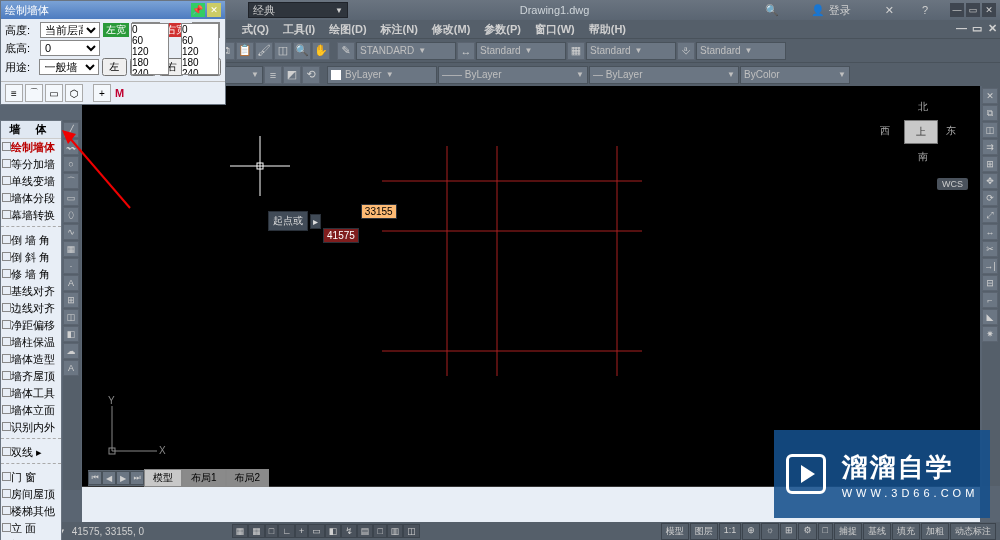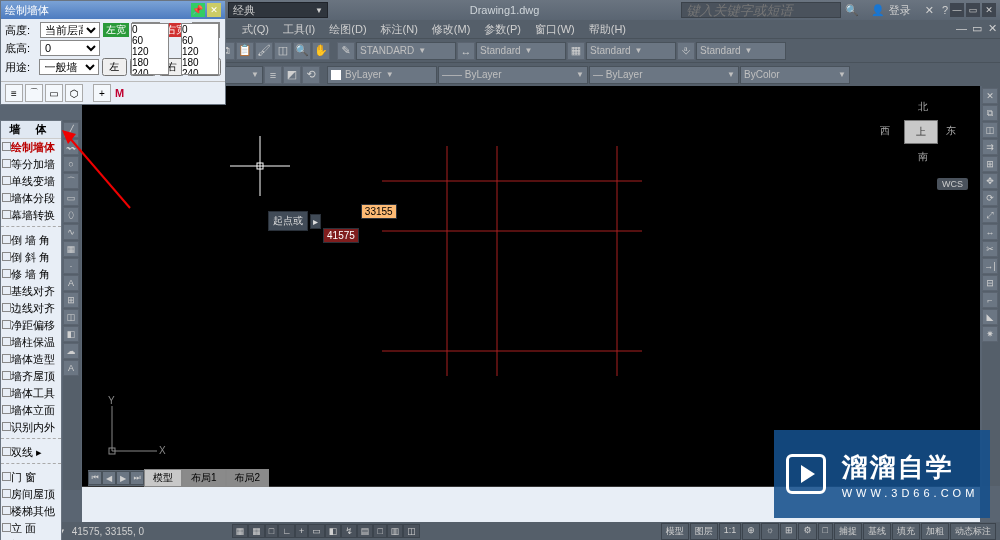--- a/index.html
+++ b/index.html
@@ -1,28 +1,28 @@
 <!DOCTYPE html>
 <html><head>
 <meta charset="utf-8">
 <style>
 * { margin: 0; padding: 0; box-sizing: border-box; font-family: "Microsoft YaHei", SimSun, sans-serif; }
 body { width: 1000px; height: 540px; background: #5a6572; overflow: hidden; position: relative; font-size: 11px; color: #d0d0d0; }
 
 
-.titlebar { height: 20px; background: linear-gradient(#6a7480, #5a6572); display: flex; align-items: center; }
+.titlebar { height: 20px; background: linear-gradient(#6a7480, #5a6572); display: flex; align-items: center; gap: 20px; }
 .titlebar .title-center { flex: 1; text-align: center; color: #cfd5da; }
 .titlebar .search { width: 160px; height: 16px; background: #4a525c; border: 1px solid #3b424a; color: #9aa; padding: 0 4px; font-style: italic; }
 .titlebar .login { margin: 0 8px; display: flex; align-items: center; gap: 4px; }
 .win-btns { display: flex; gap: 2px; margin-left: auto; margin-right: 4px; }
 .win-btns span { width: 14px; height: 14px; background: #3f4650; display: inline-flex; align-items: center; justify-content: center; font-size: 9px; cursor: pointer; }
 
 
 .menubar { height: 18px; background: #555f6a; display: flex; align-items: center; padding-left: 236px; gap: 2px; }
-.menubar span { padding: 0 6px; cursor: pointer; }
+.menubar span { padding: 0 6px; cursor: pointer; font-weight: bold; }
 
 
 .tb { height: 24px; background: #555f6a; border-top: 1px solid #49525b; display: flex; align-items: center; padding-left: 84px; gap: 1px; }
 .tb .ico { width: 18px; height: 18px; background: #6b7683; display: inline-flex; align-items: center; justify-content: center; font-size: 11px; cursor: pointer; border: 1px solid #5b6470; }
 .tb .sep { width: 5px; }
 .tb .combo { height: 18px; background: #6b7683; border: 1px solid #49525b; color: #c0c0c0; font-size: 10px; padding: 0 3px; display: flex; align-items: center; }
 .tb .combo .dd { margin-left: 4px; font-size: 8px; }
 
 
 .dlg-wall { position: absolute; left: 0; top: 0; width: 226px; background: #e8eef6; border: 1px solid #6a7480; color: #000; z-index: 20; }
@@ -113,21 +113,20 @@
 </head>
 <body>
 
 <div class="titlebar">
   <div style="width:228px"></div>
   <div class="combo" style="height:16px;background:#2f353d;border:1px solid #1f232a;padding:0 4px;display:flex;align-items:center;">
     <span>经典</span>
       <span style="margin-left:60px;font-size:8px">▼</span>
   </div>
   <div class="title-center">Drawing1.dwg</div>
-  <input class="search" placeholder="键入关键字或短语" style="">
   <span style="margin:0 4px; cursor:pointer">🔍</span>
   <div class="login">
     <span>👤</span>
     <span>登录</span>
   </div>
   <span style="margin:0 6px;cursor:pointer">✕</span>
   <span style="margin:0 2px;cursor:pointer">?</span>
   <div class="win-btns">
     <span>—</span>
     <span>▭</span>

